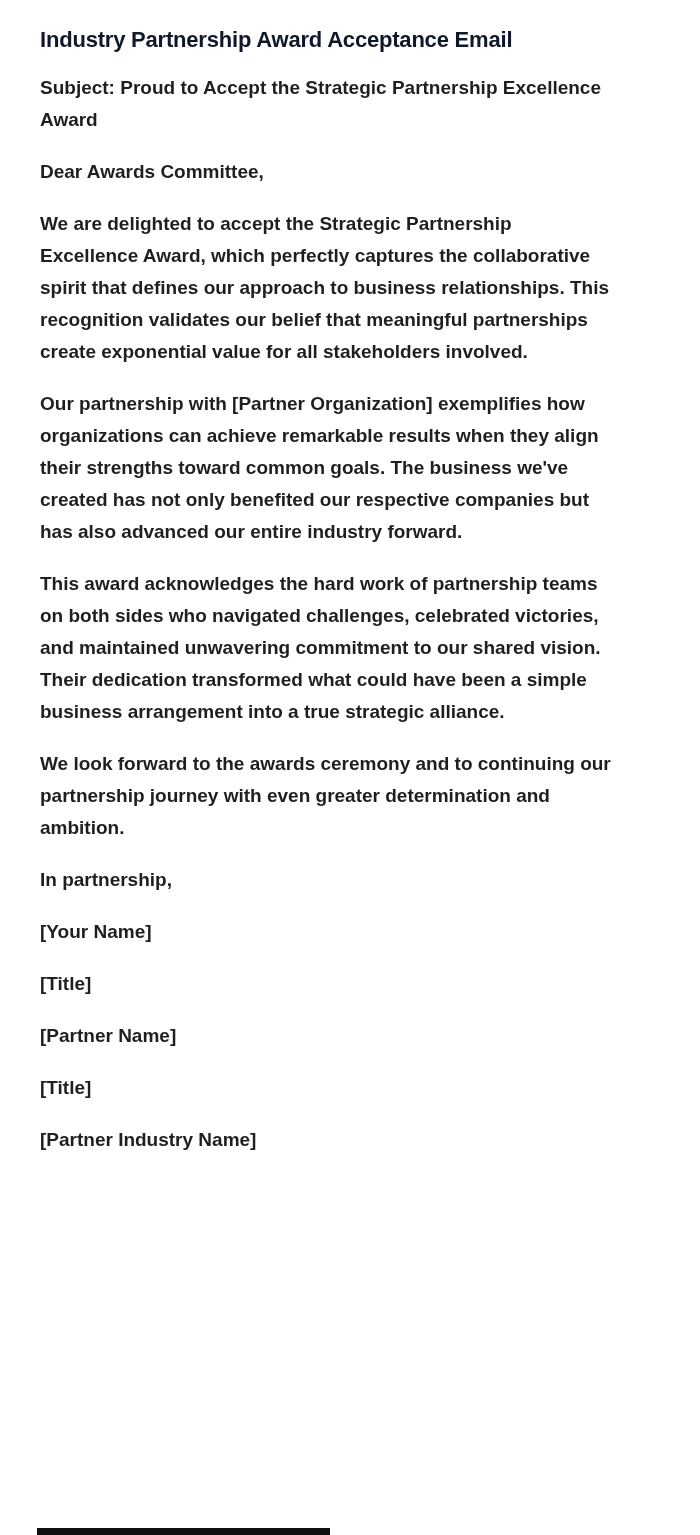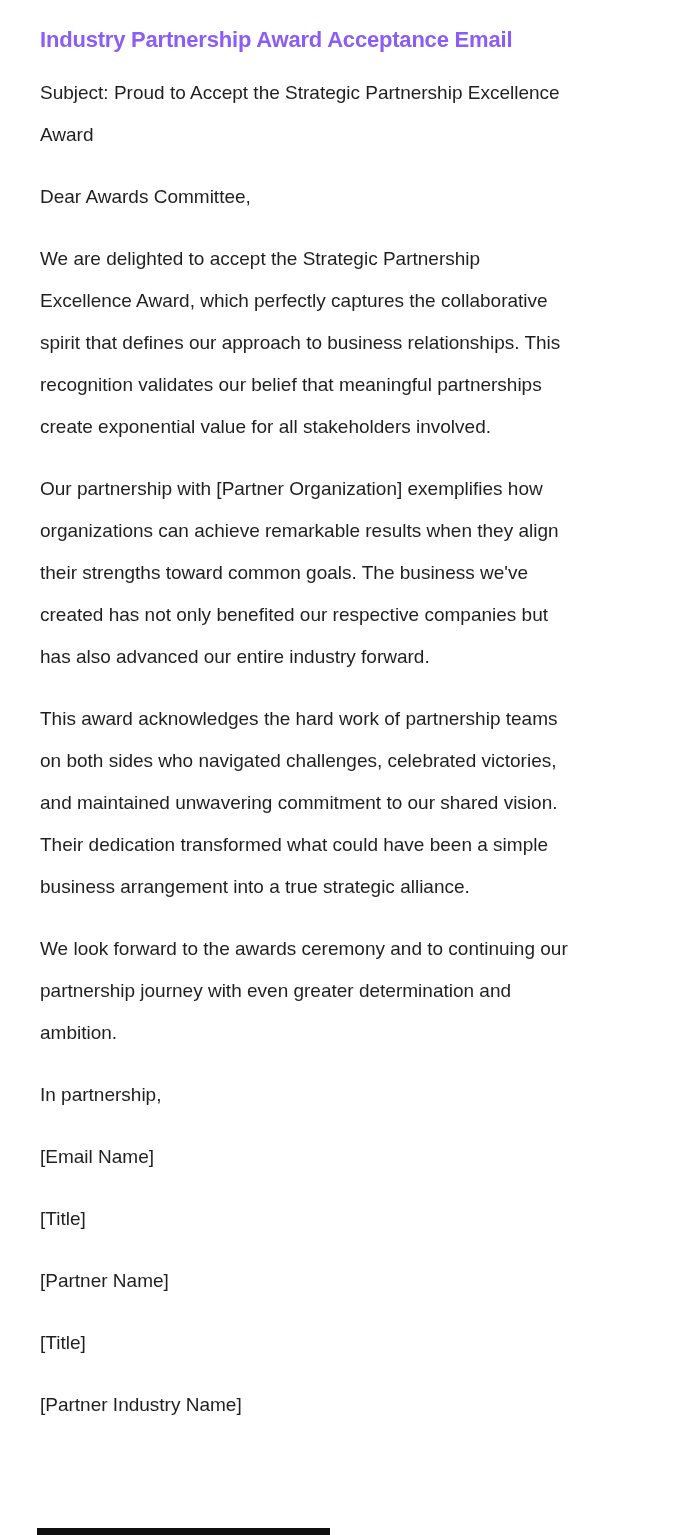--- a/index.html
+++ b/index.html
@@ -18,29 +18,29 @@
   .doc {
     box-sizing: border-box;
     width: 700px;
     padding: 26px 40px 0 40px;
   }
   .doc h1 {
     margin: 0 0 18px 0;
     font-size: 22px;
     line-height: 28px;
     font-weight: 700;
-    color: #8b5cf6;
+    color: #0f172a;
     letter-spacing: -0.2px;
     white-space: nowrap;
   }
   .doc p {
     margin: 0 0 20px 0;
     font-size: 19px;
-    line-height: 42px;
-    font-weight: 400;
+    line-height: 32px;
+    font-weight: 700;
     white-space: pre-line; 
   }
   .clip-bar {
     position: absolute;
     left: 37px;
     bottom: 0;
     width: 293px;
     height: 7px;
     background: #101010;
   }
@@ -70,20 +70,20 @@
 on both sides who navigated challenges, celebrated victories,
 and maintained unwavering commitment to our shared vision.
 Their dedication transformed what could have been a simple
 business arrangement into a true strategic alliance.</p>
   <p>We look forward to the awards ceremony and to continuing our
 partnership journey with even greater determination and
 ambition.</p>
 
   <p>In partnership,</p>
 
-  <p>[Email Name]</p>
+  <p>[Your Name]</p>
   <p>[Title]</p>
   <p>[Partner Name]</p>
   <p>[Title]</p>
   <p>[Partner Industry Name]</p>
 </main>
 
 <div class="clip-bar"></div>
 
 </body></html>

